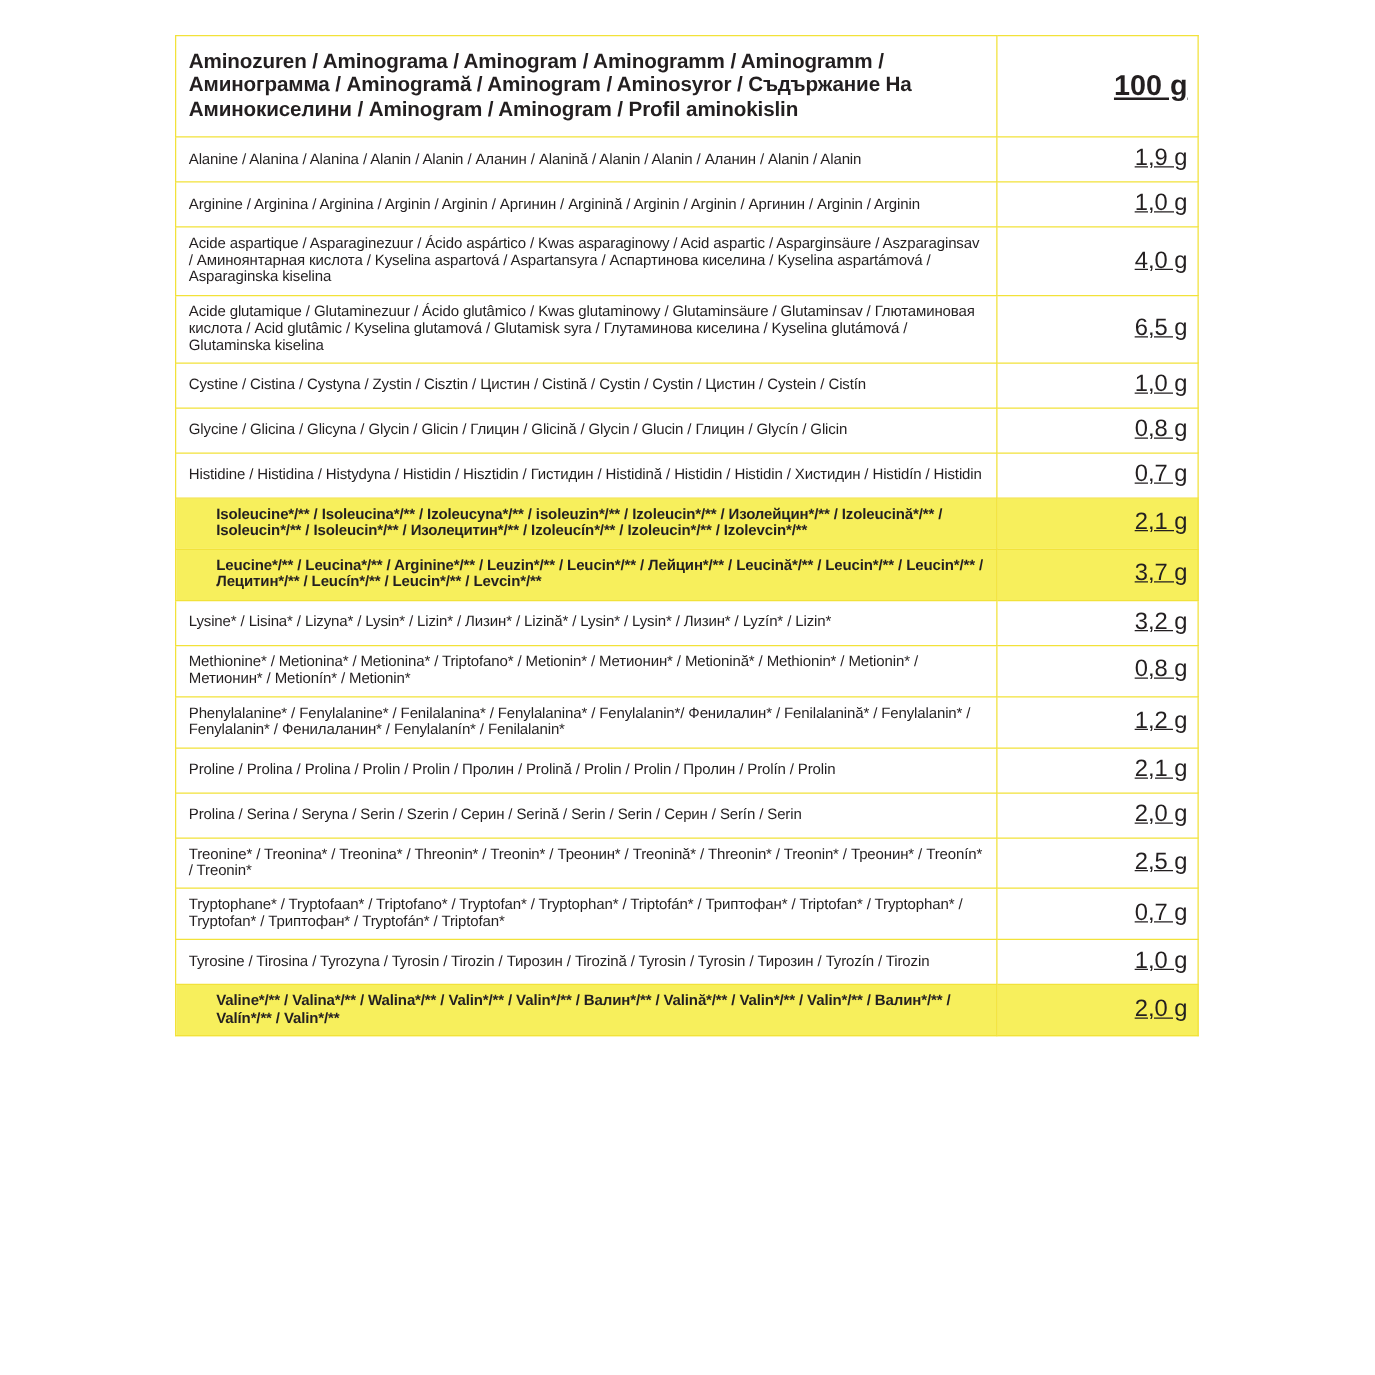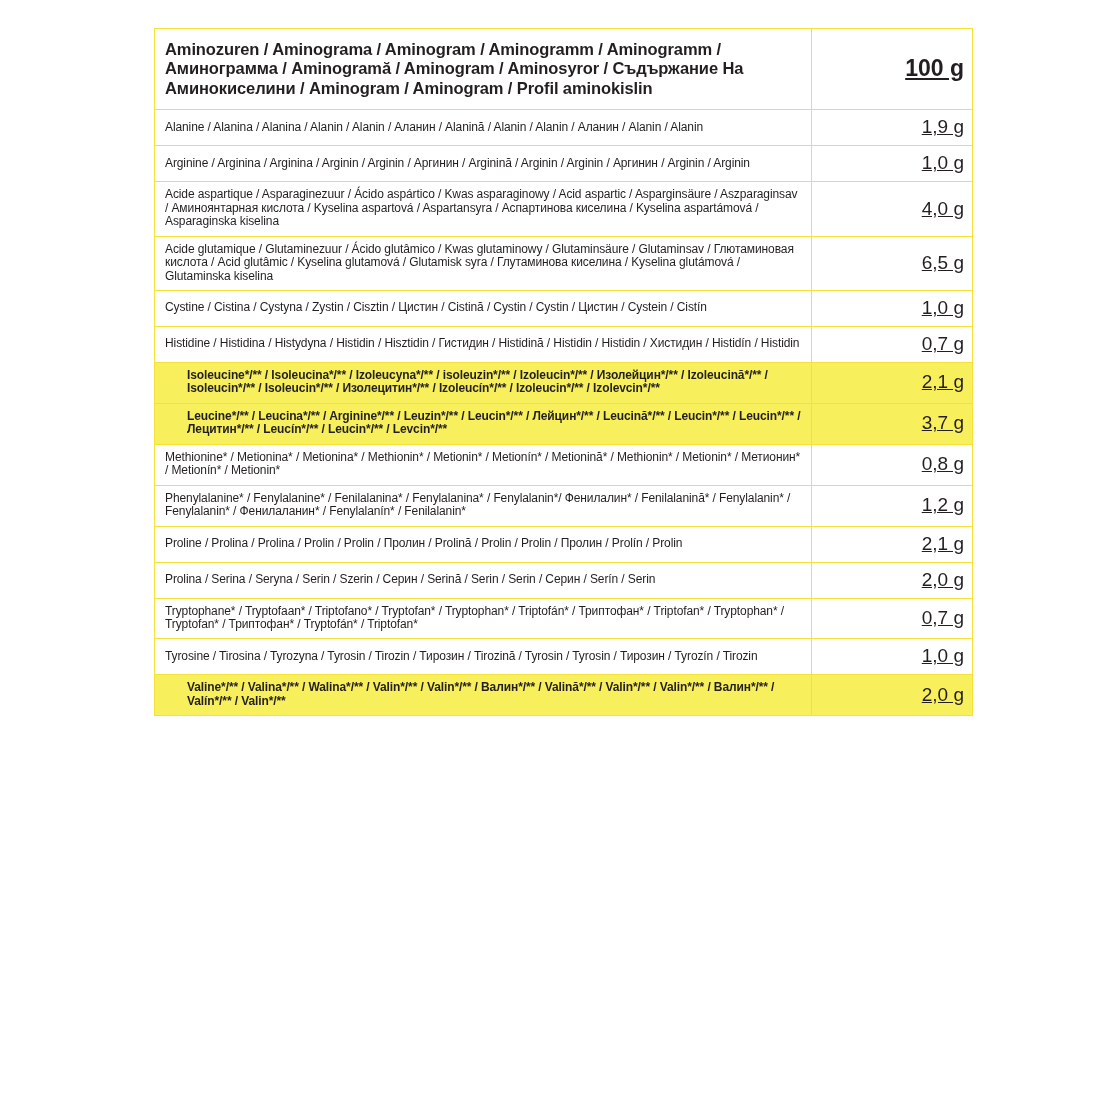--- a/index.html
+++ b/index.html
@@ -12,21 +12,21 @@
   }
   #page {
     position: relative;
     width: 1100px;
     height: 1100px;
     background: #ffffff;
     overflow: hidden;
   }
   .table-wrap {
     position: absolute;
-    left: 154px;
+    left: 140px;
     top: 28px;
     width: 782px;
   }
   table.amino {
     border-collapse: collapse;
     width: 782px;
     table-layout: fixed;
     background: #ffffff;
   }
   table.amino td {
@@ -93,46 +93,58 @@
           </tr>
           <tr>
             <td class="name">Acide glutamique / Glutaminezuur / Ácido glutâmico / Kwas glutaminowy / Glutaminsäure / Glutaminsav / Глютаминовая кислота / Acid glutâmic / Kyselina glutamová / Glutamisk syra / Глутаминова киселина / Kyselina glutámová / Glutaminska kiselina</td>
             <td class="value">6,5 g</td>
           </tr>
           <tr>
             <td class="name">Cystine / Cistina / Cystyna / Zystin / Cisztin / Цистин / Cistină / Cystin / Cystin / Цистин / Cystein / Cistín</td>
             <td class="value">1,0 g</td>
           </tr>
           <tr>
+            <td class="name">Glycine / Glicina / Glicyna / Glycin / Glicin / Глицин / Glicină / Glycin / Glucin / Глицин / Glycín / Glicin</td>
+            <td class="value">0,8 g</td>
+          </tr>
+          <tr>
             <td class="name">Histidine / Histidina / Histydyna / Histidin / Hisztidin / Гистидин / Histidină / Histidin / Histidin / Хистидин / Histidín / Histidin</td>
             <td class="value">0,7 g</td>
           </tr>
           <tr class="highlight">
             <td class="name">Isoleucine*/** / Isoleucina*/** / Izoleucyna*/** / isoleuzin*/** / Izoleucin*/** / Изолейцин*/** / Izoleucină*/** / Isoleucin*/** / Isoleucin*/** / Изолецитин*/** / Izoleucín*/** / Izoleucin*/** / Izolevcin*/**</td>
             <td class="value">2,1 g</td>
           </tr>
           <tr class="highlight">
             <td class="name">Leucine*/** / Leucina*/** / Arginine*/** / Leuzin*/** / Leucin*/** / Лейцин*/** / Leucină*/** / Leucin*/** / Leucin*/** / Лецитин*/** / Leucín*/** / Leucin*/** / Levcin*/**</td>
             <td class="value">3,7 g</td>
           </tr>
           <tr>
-            <td class="name">Methionine* / Metionina* / Metionina* / Methionin* / Metionin* / Metionín* / Metionină* / Methionin* / Metionin* / Метионин* / Metionín* / Metionin*</td>
+            <td class="name">Lysine* / Lisina* / Lizyna* / Lysin* / Lizin* / Лизин* / Lizină* / Lysin* / Lysin* / Лизин* / Lyzín* / Lizin*</td>
+            <td class="value">3,2 g</td>
+          </tr>
+          <tr>
+            <td class="name">Methionine* / Metionina* / Metionina* / Triptofano* / Metionin* / Метионин* / Metionină* / Methionin* / Metionin* / Метионин* / Metionín* / Metionin*</td>
             <td class="value">0,8 g</td>
           </tr>
           <tr>
             <td class="name">Phenylalanine* / Fenylalanine* / Fenilalanina* / Fenylalanina* / Fenylalanin*/ Фенилалин* / Fenilalanină* / Fenylalanin* / Fenylalanin* / Фенилаланин* / Fenylalanín* / Fenilalanin*</td>
             <td class="value">1,2 g</td>
           </tr>
           <tr>
             <td class="name">Proline / Prolina / Prolina / Prolin / Prolin / Пролин / Prolină / Prolin / Prolin / Пролин / Prolín / Prolin</td>
             <td class="value">2,1 g</td>
           </tr>
           <tr>
             <td class="name">Prolina / Serina / Seryna / Serin / Szerin / Серин / Serină / Serin / Serin / Серин / Serín / Serin</td>
             <td class="value">2,0 g</td>
+          </tr>
+          <tr>
+            <td class="name">Treonine* / Treonina* / Treonina* / Threonin* / Treonin* / Треонин* / Treonină* / Threonin* / Treonin* / Треонин* / Treonín* / Treonin*</td>
+            <td class="value">2,5 g</td>
           </tr>
           <tr>
             <td class="name">Tryptophane* / Tryptofaan* / Triptofano* / Tryptofan* / Tryptophan* / Triptofán* / Триптофан* / Triptofan* / Tryptophan* / Tryptofan* / Триптофан* / Tryptofán* / Triptofan*</td>
             <td class="value">0,7 g</td>
           </tr>
           <tr>
             <td class="name">Tyrosine / Tirosina / Tyrozyna / Tyrosin / Tirozin / Тирозин / Tirozină / Tyrosin / Tyrosin / Тирозин / Tyrozín / Tirozin</td>
             <td class="value">1,0 g</td>
           </tr>
           <tr class="highlight">

